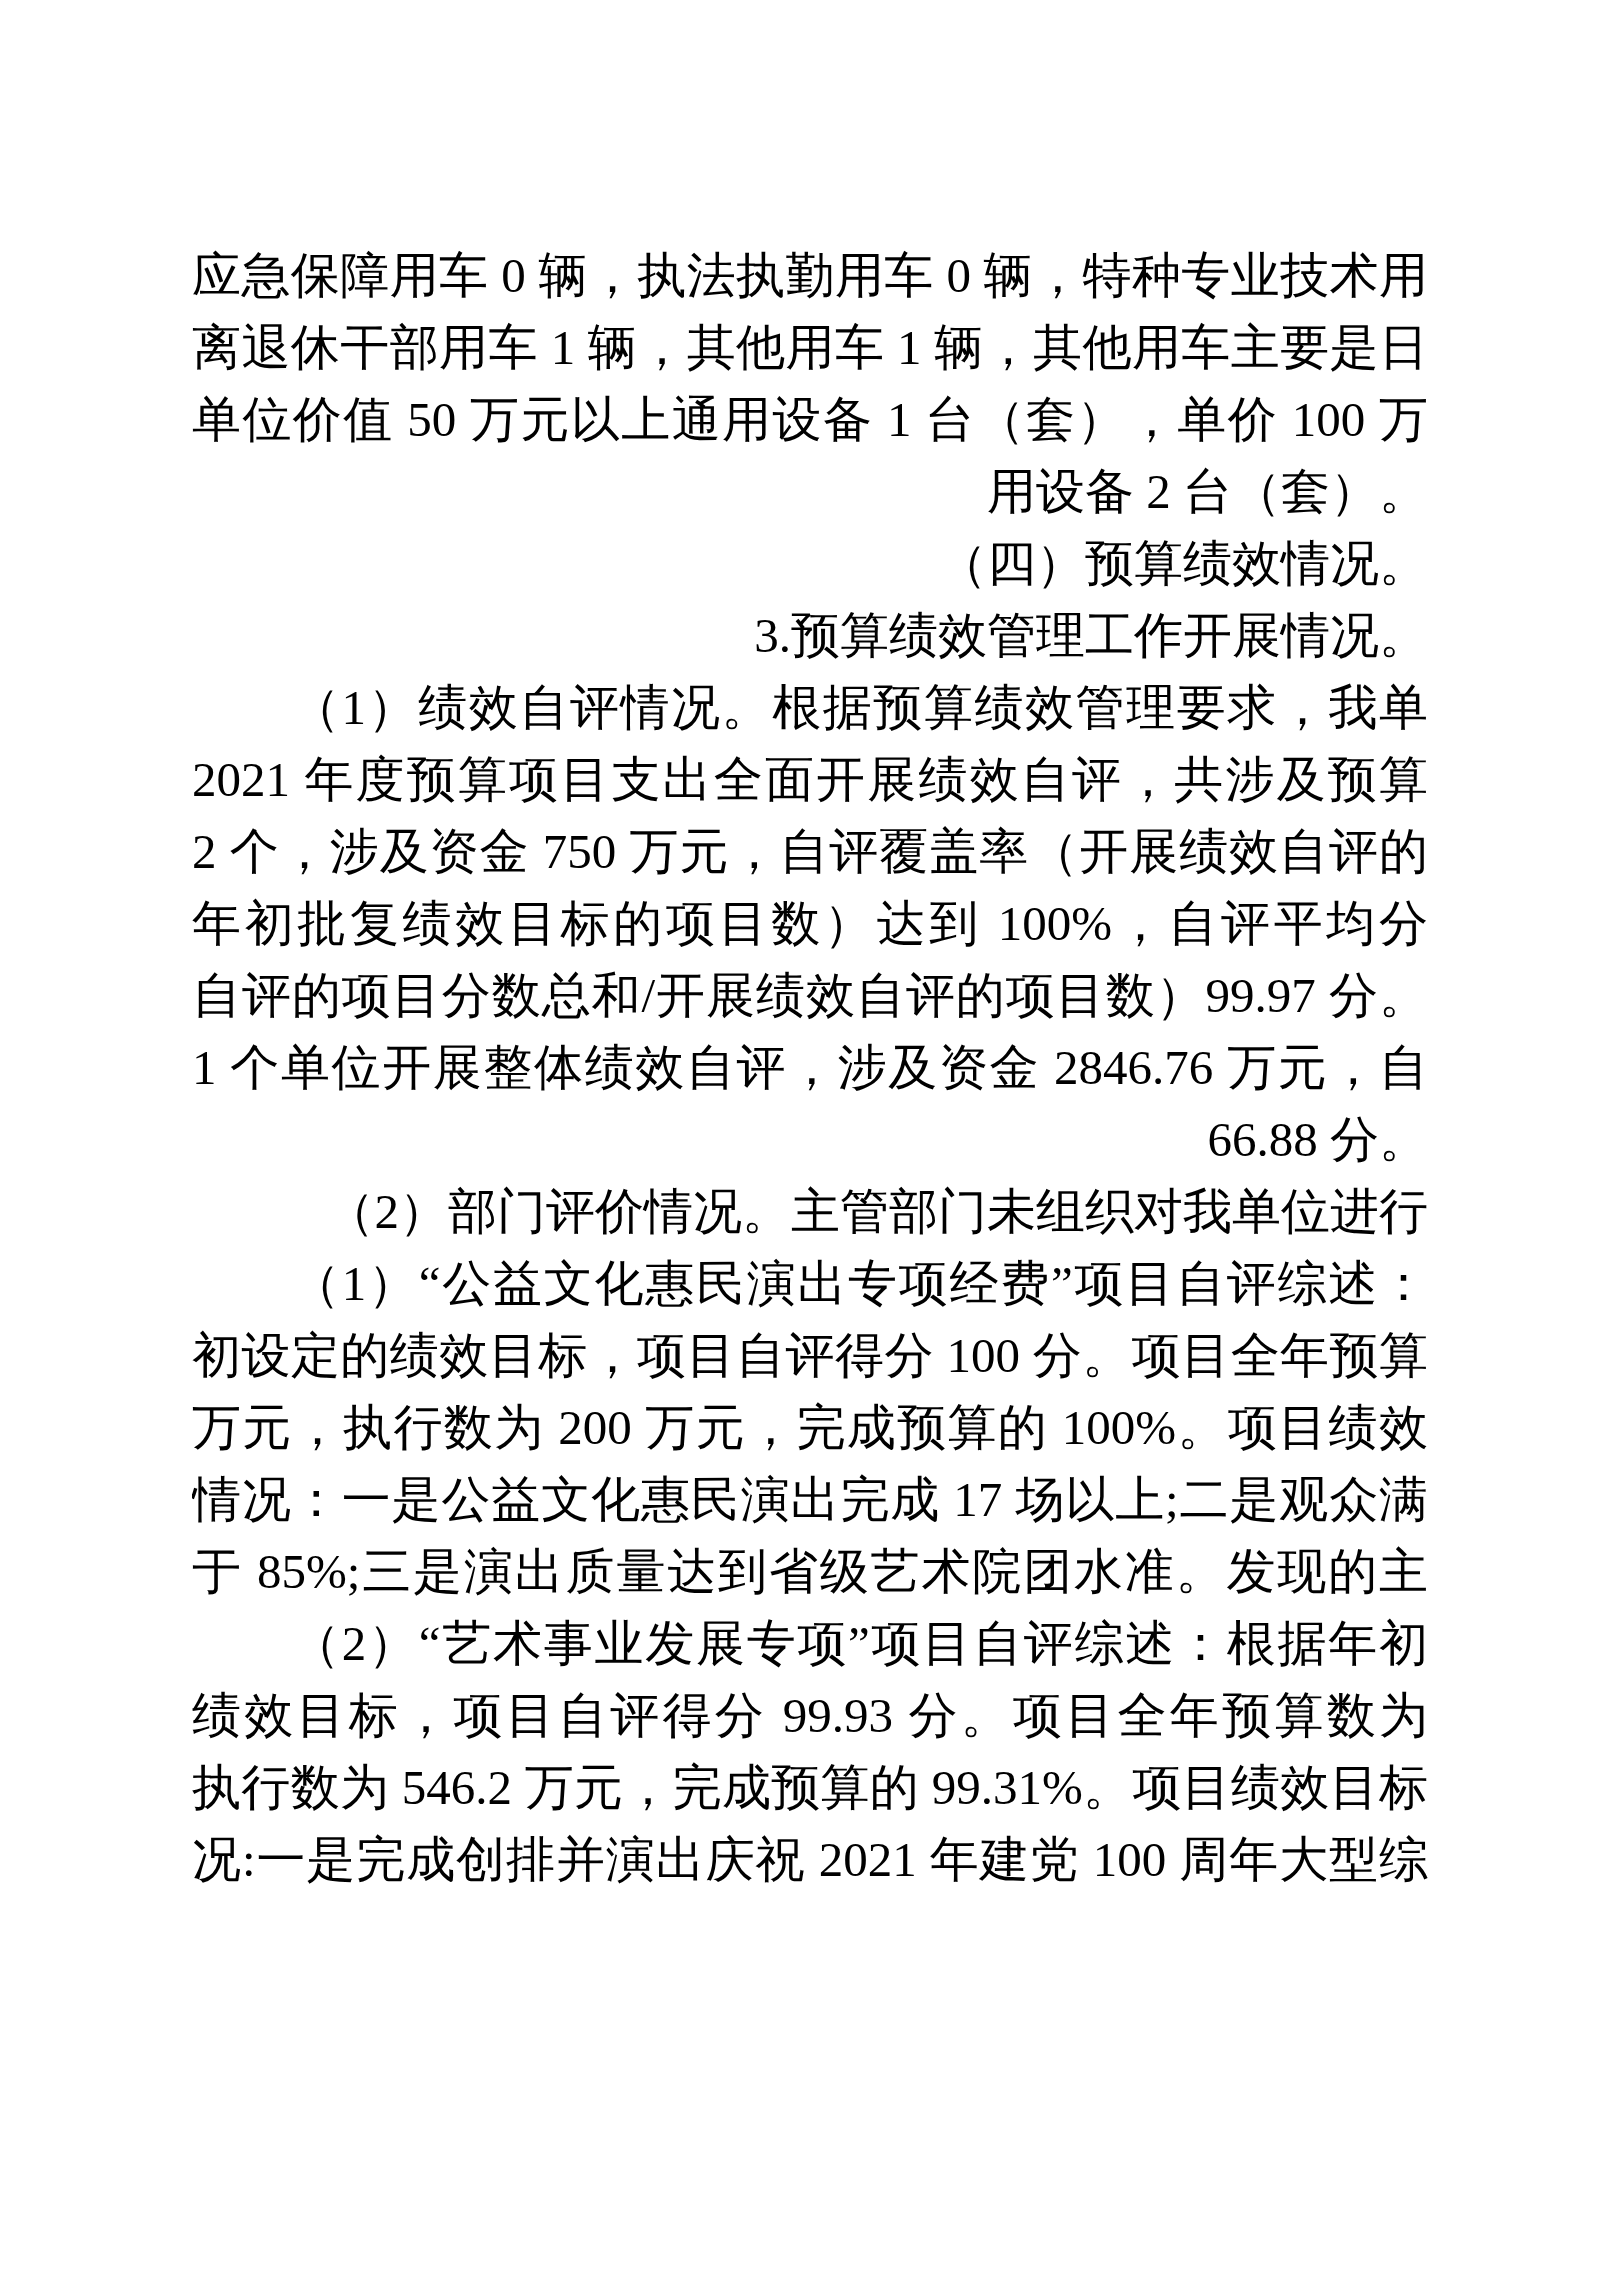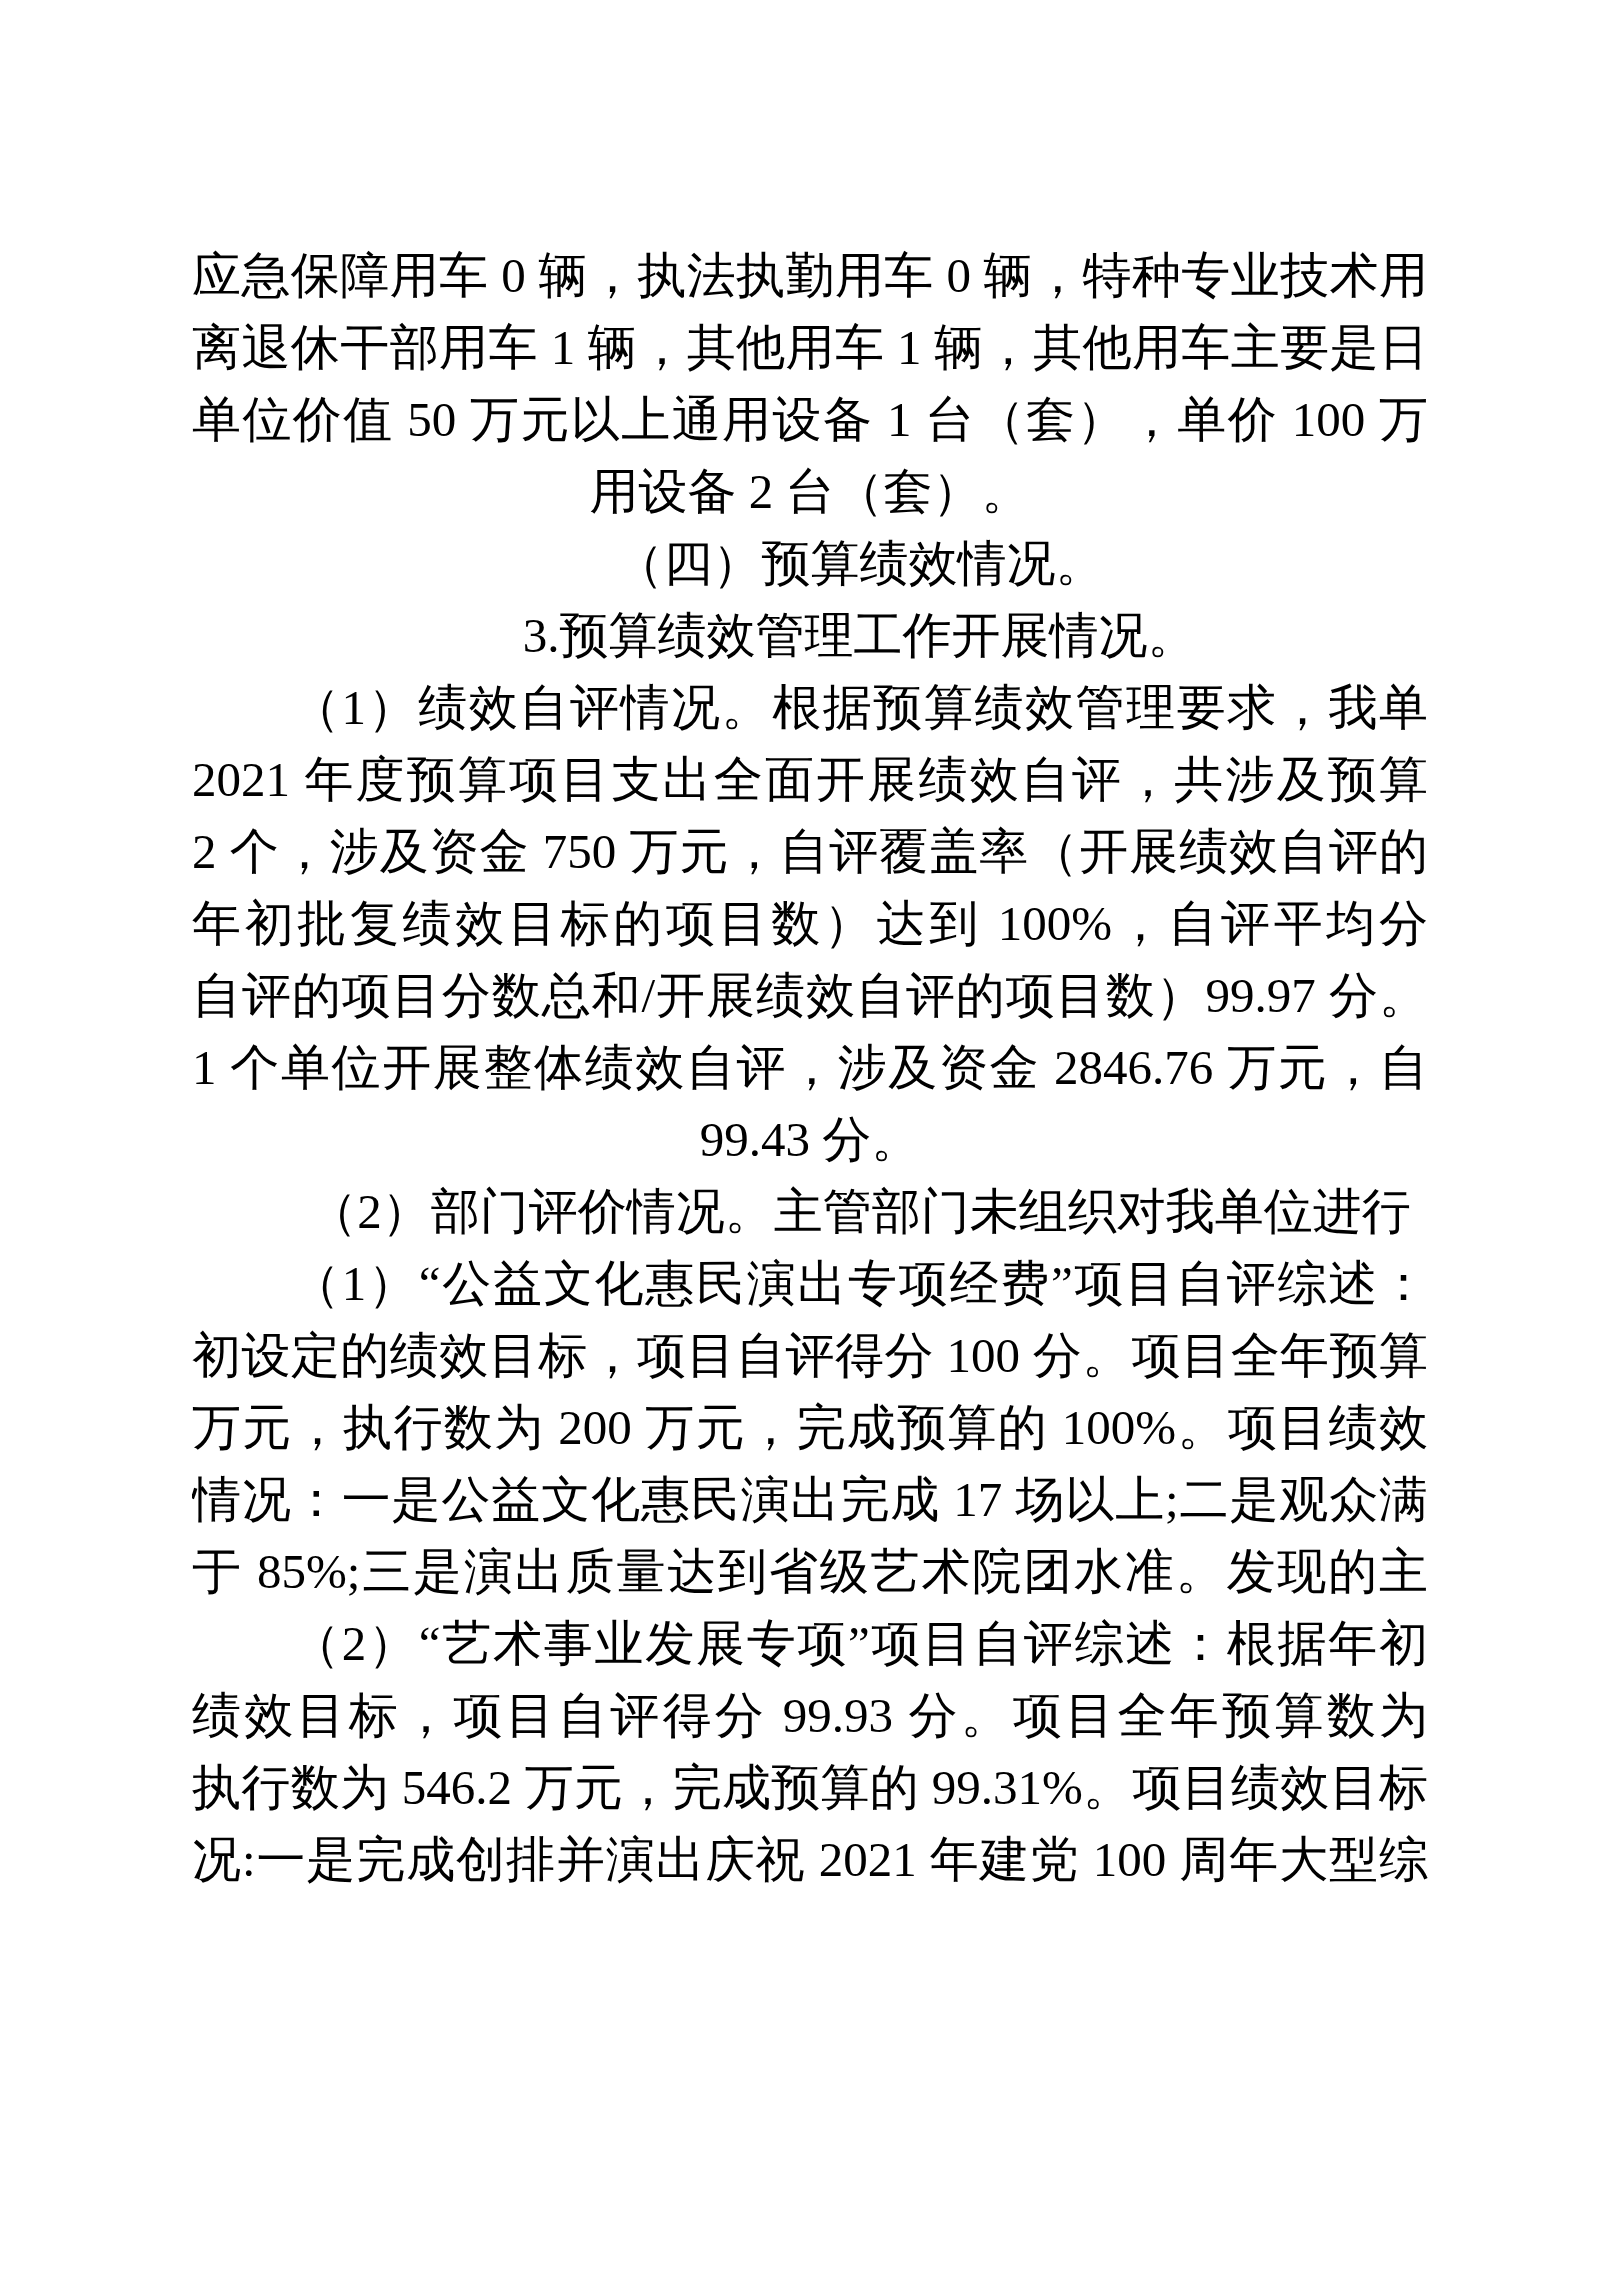--- a/index.html
+++ b/index.html
@@ -16,21 +16,21 @@
     left: 192px;
     top: 240px;
     width: 1236px;
   }
   .line {
     height: 72px;
     line-height: 72px;
     font-size: 49px;
     color: #000000;
     overflow: hidden;
-    text-align: center;
+    text-align: right;
   }
   .line.justify {
     text-align: justify;
     text-align-last: justify;
   }
   .line.indent {
     text-indent: 99px;
   }
   .seg-bold {
     font-weight: normal;
@@ -46,21 +46,21 @@
       <div class="line justify"><span class="seg">单位价值 50 万元以上通用设备 1 台（套），单价 100 万元以上专</span></div>
       <div class="line"><span class="seg">用设备 2 台（套）。</span></div>
       <div class="line indent"><span class="seg-bold">（四）预算绩效情况。</span></div>
       <div class="line indent"><span class="seg">3.预算绩效管理工作开展情况。</span></div>
       <div class="line justify indent"><span class="seg">（1）绩效自评情况。根据预算绩效管理要求，我单位组织对</span></div>
       <div class="line justify"><span class="seg">2021 年度预算项目支出全面开展绩效自评，共涉及预算支出项目</span></div>
       <div class="line justify"><span class="seg">2 个，涉及资金 750 万元，自评覆盖率（开展绩效自评的项目数/</span></div>
       <div class="line justify"><span class="seg">年初批复绩效目标的项目数）达到 100%，自评平均分（开展绩效</span></div>
       <div class="line justify"><span class="seg">自评的项目分数总和/开展绩效自评的项目数）99.97 分。组织对</span></div>
       <div class="line justify"><span class="seg">1 个单位开展整体绩效自评，涉及资金 2846.76 万元，自评平均分</span></div>
-      <div class="line"><span class="seg">99.43 分。</span></div>
+      <div class="line"><span class="seg">66.88 分。</span></div>
       <div class="line indent"><span class="seg">（2）部门评价情况。主管部门未组织对我单位进行部门评价。</span></div>
       <div class="line justify indent"><span class="seg">（1）“公益文化惠民演出专项经费”项目自评综述：根据年</span></div>
       <div class="line justify"><span class="seg">初设定的绩效目标，项目自评得分 100 分。项目全年预算数为 200</span></div>
       <div class="line justify"><span class="seg">万元，执行数为 200 万元，完成预算的 100%。项目绩效目标完成</span></div>
       <div class="line justify"><span class="seg">情况：</span><span class="seg-bold">一是</span><span class="seg">公益文化惠民演出完成 17 场以上;</span><span class="seg-bold">二是</span><span class="seg">观众满意度高</span></div>
       <div class="line justify"><span class="seg">于 85%;</span><span class="seg-bold">三是</span><span class="seg">演出质量达到省级艺术院团水准。发现的主要问题及</span></div>
       <div class="line justify indent"><span class="seg">（2）“艺术事业发展专项”项目自评综述：根据年初设定的</span></div>
       <div class="line justify"><span class="seg">绩效目标，项目自评得分 99.93 分。项目全年预算数为 550 万元，</span></div>
       <div class="line justify"><span class="seg">执行数为 546.2 万元，完成预算的 99.31%。项目绩效目标完成情</span></div>
       <div class="line justify"><span class="seg">况:</span><span class="seg-bold">一是</span><span class="seg">完成创排并演出庆祝 2021 年建党 100 周年大型综艺晚会;</span></div>

